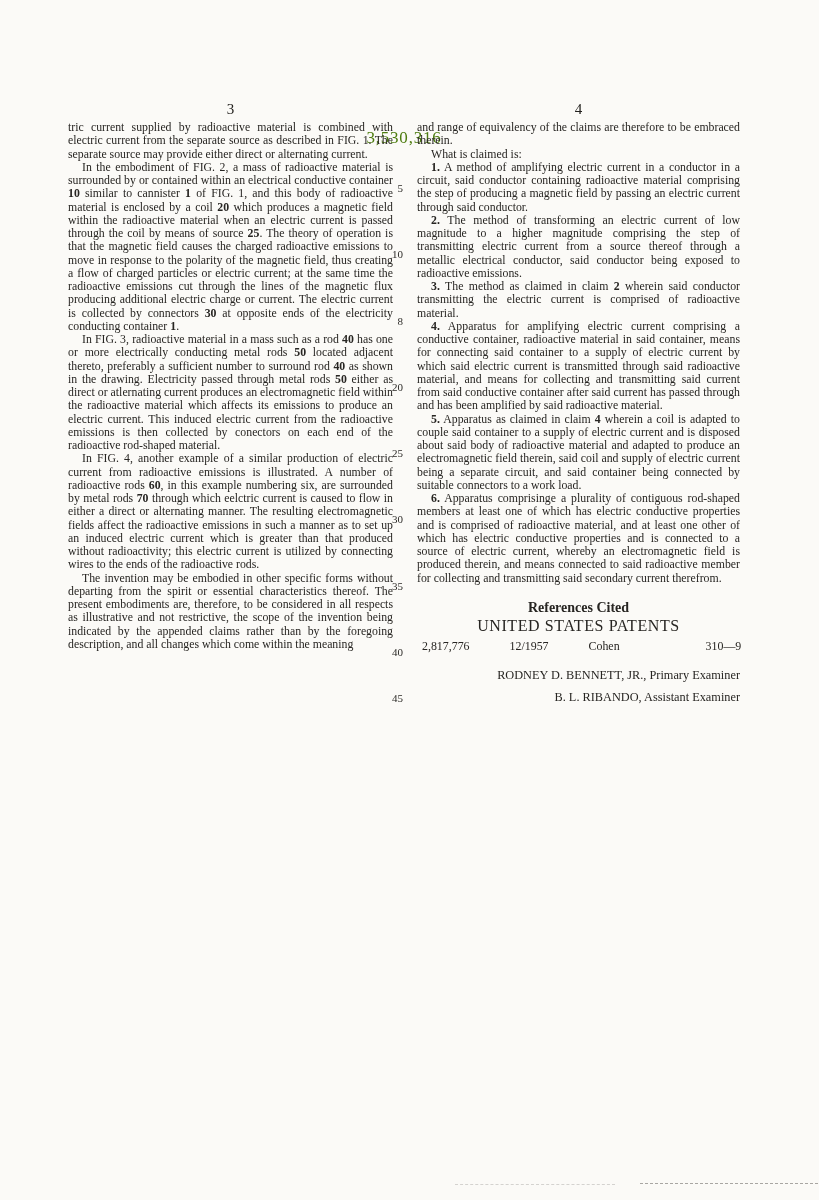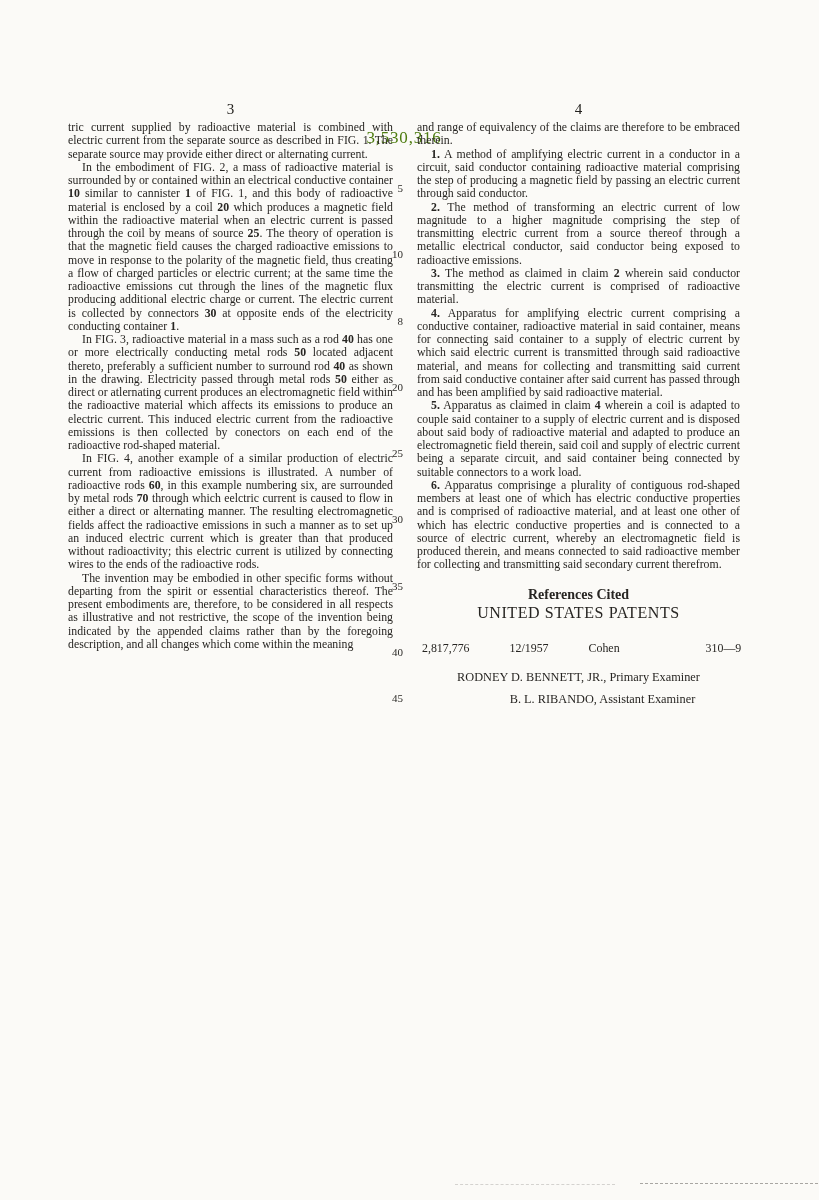--- a/index.html
+++ b/index.html
@@ -39,33 +39,33 @@
 
   .ref-heading {
     margin-top: 16px; text-align: center; text-indent: 0;
     font-weight: bold; font-size: 14px; line-height: 14px;
   }
   .ref-sub {
     margin-top: 4px; text-align: center; text-indent: 0;
     font-size: 16px; letter-spacing: 0.6px; line-height: 14px;
   }
   .ref-entry {
-    margin-top: 21px; display: flex; align-items: baseline;
+    margin-top: 6px; display: flex; align-items: baseline;
     font-size: 11.9px; line-height: 14px; white-space: nowrap; gap: 40px;
   }
   .ref-number { margin-left: 5px; width: 64px; }
   .ref-date   { width: 60px; }
   .ref-name   { width: 56px; }
   .ref-leader {
     flex: 1 1 auto; overflow: hidden; letter-spacing: 2.5px;
     margin-right: 6px; color: #2c2a27;
   }
   .ref-class  { margin-right: 8px; }
 
-  .examiner { font-size: 12.3px; line-height: 15px; text-align: center; }
+  .examiner { font-size: 12.3px; line-height: 15px; text-align: right; }
   .examiner.first  { margin-top: 15px; }
   .examiner.second { margin-top: 7px; margin-left: 48px; }
 
   .scan-line { position: absolute; border-top: 1px dashed #8d8b86; }
   .scan-line-1 { top: 1183px; left: 640px; width: 178px; opacity: 0.75; }
   .scan-line-2 { top: 1184px; left: 455px; width: 160px; opacity: 0.35; }
 </style>
 </head>
 <body>
 
@@ -88,20 +88,21 @@
   <div class="col col-left">
     <p class="no-indent">tric current supplied by radioactive material is combined with electric current from the separate source as described in FIG. 1. The separate source may provide either direct or alternating current.</p>
     <p>In the embodiment of FIG. 2, a mass of radioactive material is surrounded by or contained within an electrical conductive container <b>10</b> similar to cannister <b>1</b> of FIG. 1, and this body of radioactive material is enclosed by a coil <b>20</b> which produces a magnetic field within the radioactive material when an electric current is passed through the coil by means of source <b>25</b>. The theory of operation is that the magnetic field causes the charged radioactive emissions to move in response to the polarity of the magnetic field, thus creating a flow of charged particles or electric current; at the same time the radioactive emissions cut through the lines of the magnetic flux producing additional electric charge or current. The electric current is collected by connectors <b>30</b> at opposite ends of the electricity conducting container <b>1</b>.</p>
     <p>In FIG. 3, radioactive material in a mass such as a rod <b>40</b> has one or more electrically conducting metal rods <b>50</b> located adjacent thereto, preferably a sufficient number to surround rod <b>40</b> as shown in the drawing. Electricity passed through metal rods <b>50</b> either as direct or atlernating current produces an electromagnetic field within the radioactive material which affects its emissions to produce an electric current. This induced electric current from the radioactive emissions is then collected by conectors on each end of the radioactive rod-shaped material.</p>
     <p>In FIG. 4, another example of a similar production of electric current from radioactive emissions is illustrated. A number of radioactive rods <b>60</b>, in this example numbering six, are surrounded by metal rods <b>70</b> through which eelctric current is caused to flow in either a direct or alternating manner. The resulting electromagnetic fields affect the radioactive emissions in such a manner as to set up an induced electric current which is greater than that produced without radioactivity; this electric current is utilized by connecting wires to the ends of the radioactive rods.</p>
     <p>The invention may be embodied in other specific forms without departing from the spirit or essential characteristics thereof. The present embodiments are, therefore, to be considered in all respects as illustrative and not restrictive, the scope of the invention being indicated by the appended claims rather than by the foregoing description, and all changes which come within the meaning</p>
   </div>
 
   <div class="col col-right">
     <p class="no-indent">and range of equivalency of the claims are therefore to be embraced therein.</p>
+    <p>What is claimed is:</p>
     <p><b>1.</b> A method of amplifying electric current in a conductor in a circuit, said conductor containing radioactive material comprising the step of producing a magnetic field by passing an electric current through said conductor.</p>
     <p><b>2.</b> The method of transforming an electric current of low magnitude to a higher magnitude comprising the step of transmitting electric current from a source thereof through a metallic electrical conductor, said conductor being exposed to radioactive emissions.</p>
     <p><b>3.</b> The method as claimed in claim <b>2</b> wherein said conductor transmitting the electric current is comprised of radioactive material.</p>
     <p><b>4.</b> Apparatus for amplifying electric current comprising a conductive container, radioactive material in said container, means for connecting said container to a supply of electric current by which said electric current is transmitted through said radioactive material, and means for collecting and transmitting said current from said conductive container after said current has passed through and has been amplified by said radioactive material.</p>
     <p><b>5.</b> Apparatus as claimed in claim <b>4</b> wherein a coil is adapted to couple said container to a supply of electric current and is disposed about said body of radioactive material and adapted to produce an electromagnetic field therein, said coil and supply of electric current being a separate circuit, and said container being connected by suitable connectors to a work load.</p>
     <p><b>6.</b> Apparatus comprisinge a plurality of contiguous rod-shaped members at least one of which has electric conductive properties and is comprised of radioactive material, and at least one other of which has electric conductive properties and is connected to a source of electric current, whereby an electromagnetic field is produced therein, and means connected to said radioactive member for collecting and transmitting said secondary current therefrom.</p>
 
     <div class="ref-heading">References Cited</div>
     <div class="ref-sub">UNITED STATES PATENTS</div>
 

